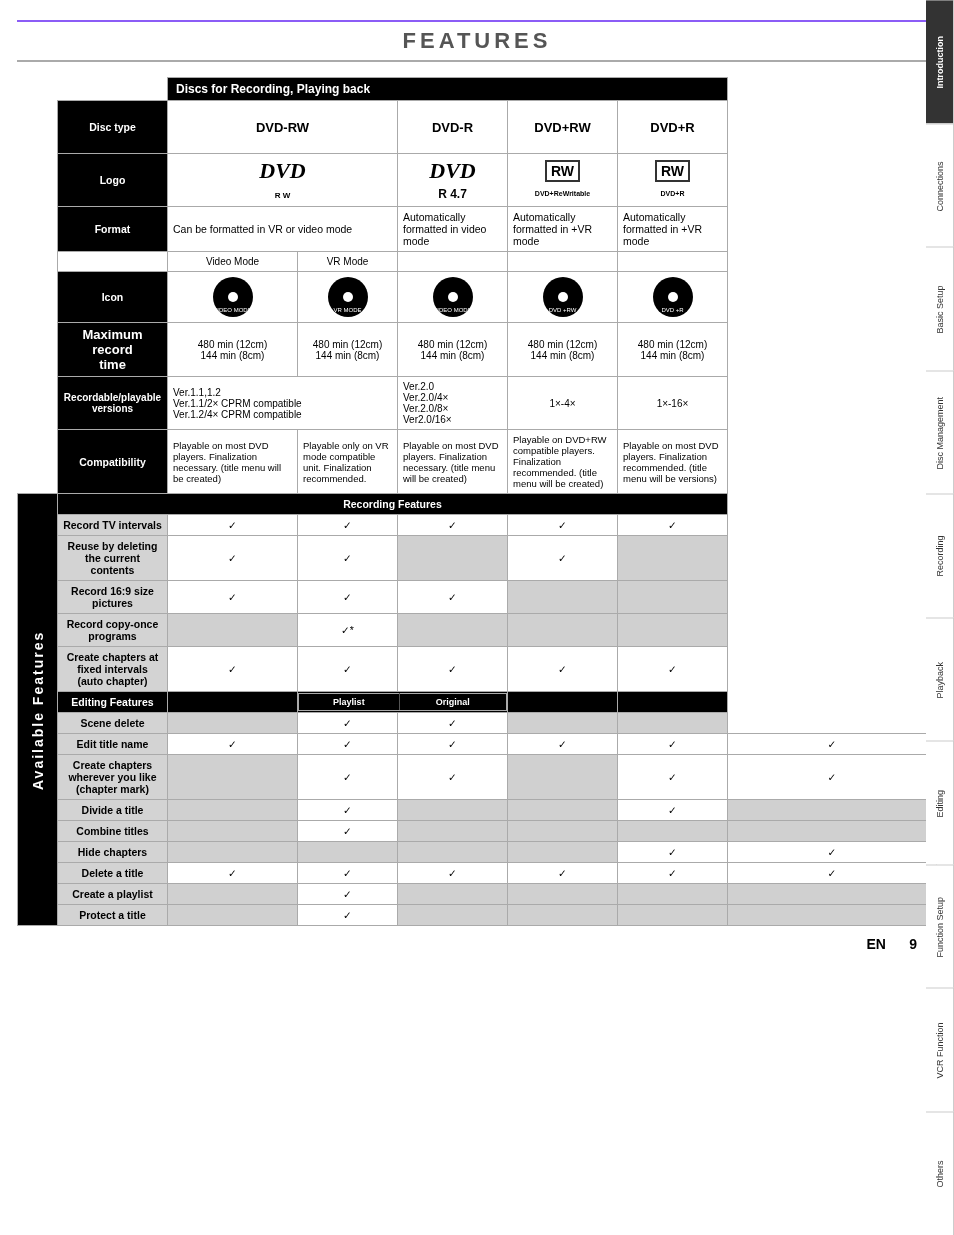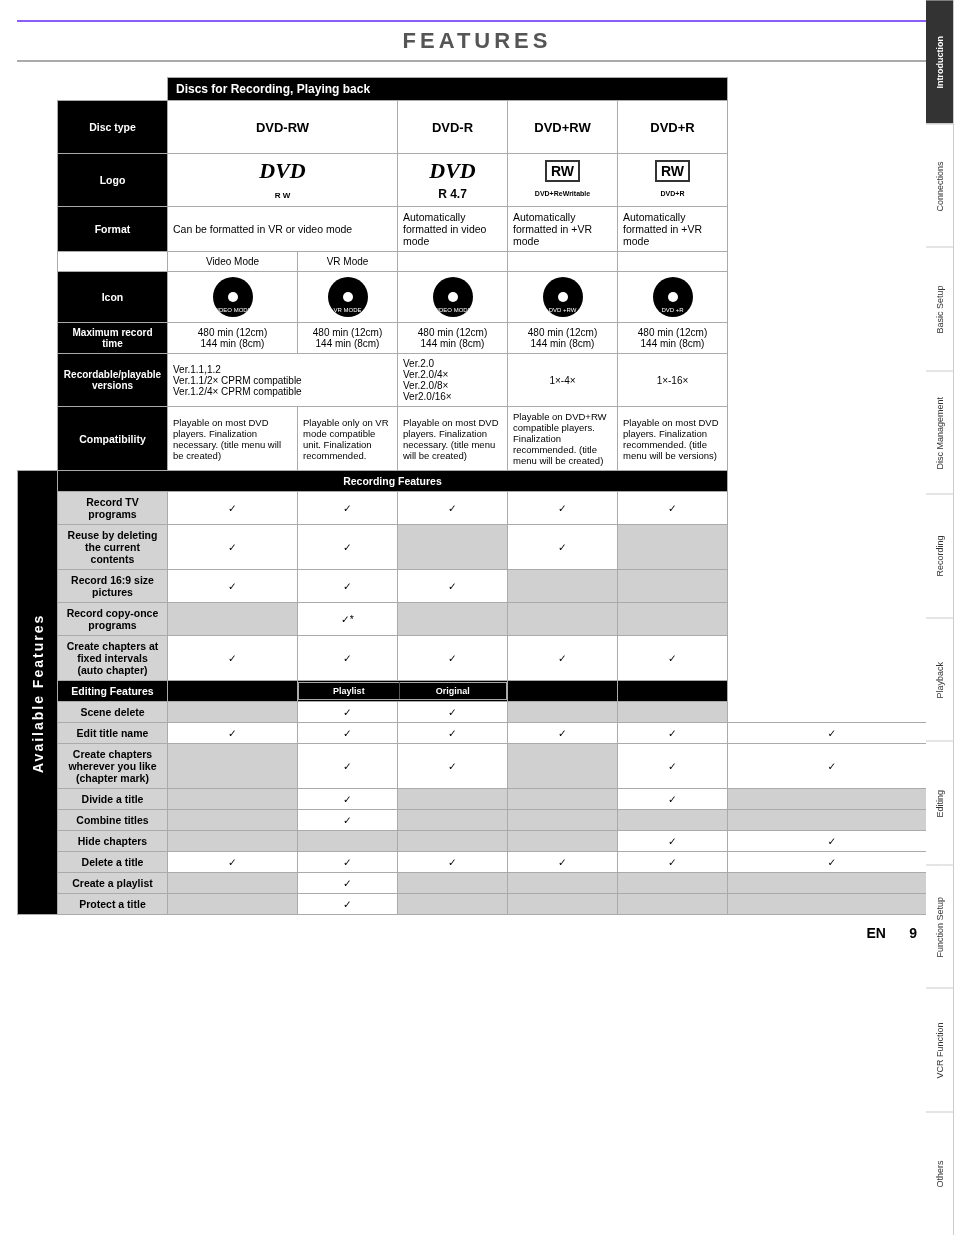--- a/index.html
+++ b/index.html
@@ -258,21 +258,21 @@
         <td style="border:1px solid #aaa;text-align:center;padding:5px;">
           <span style="display:inline-block;background:#000;border-radius:50%;width:40px;height:40px;position:relative;vertical-align:middle;">
             <span style="position:absolute;top:50%;left:50%;transform:translate(-50%,-50%);background:#fff;border-radius:50%;width:10px;height:10px;"></span>
             <span style="position:absolute;bottom:4px;left:50%;transform:translateX(-50%);color:#fff;font-size:6px;white-space:nowrap;">DVD +R</span>
           </span>
         </td>
       </tr>
 
       <tr>
         <td style="border:none;background:#fff;"></td>
-        <td class="row-label" style="font-size:10px;margin-left:44px;">Maximum record<br>time</td>
+        <td class="row-label" style="font-size:13px;margin-left:44px;">Maximum record<br>time</td>
         <td style="border:1px solid #aaa;text-align:center;font-size:10px;">480 min (12cm)<br>144 min (8cm)</td>
         <td style="border:1px solid #aaa;text-align:center;font-size:10px;">480 min (12cm)<br>144 min (8cm)</td>
         <td style="border:1px solid #aaa;text-align:center;font-size:10px;">480 min (12cm)<br>144 min (8cm)</td>
         <td style="border:1px solid #aaa;text-align:center;font-size:10px;">480 min (12cm)<br>144 min (8cm)</td>
         <td style="border:1px solid #aaa;text-align:center;font-size:10px;">480 min (12cm)<br>144 min (8cm)</td>
       </tr>
 
       <tr>
         <td style="border:none;background:#fff;"></td>
         <td class="row-label" style="font-size:10px;">Recordable/playable<br>versions</td>
@@ -291,21 +291,21 @@
         <td style="border:1px solid #aaa;text-align:left;padding:4px 5px;font-size:9.5px;">Playable on DVD+RW compatible players. Finalization recommended. (title menu will be created)</td>
         <td style="border:1px solid #aaa;text-align:left;padding:4px 5px;font-size:9.5px;">Playable on most DVD players. Finalization recommended. (title menu will be versions)</td>
       </tr>
 
       <tr>
         <td rowspan="16" class="avail-features-rotated" style="border:1px solid #aaa;">Available Features</td>
         <td colspan="6" class="section-header">Recording Features</td>
       </tr>
 
       <tr>
-        <td class="feature-label">Record TV programs</td>
+        <td class="feature-label">Record TV intervals</td>
         <td style="border:1px solid #aaa;text-align:center;">✓</td>
         <td style="border:1px solid #aaa;text-align:center;">✓</td>
         <td style="border:1px solid #aaa;text-align:center;">✓</td>
         <td style="border:1px solid #aaa;text-align:center;">✓</td>
         <td style="border:1px solid #aaa;text-align:center;">✓</td>
       </tr>
 
       <tr>
         <td class="feature-label">Reuse by deleting the current contents</td>
         <td style="border:1px solid #aaa;text-align:center;">✓</td>

